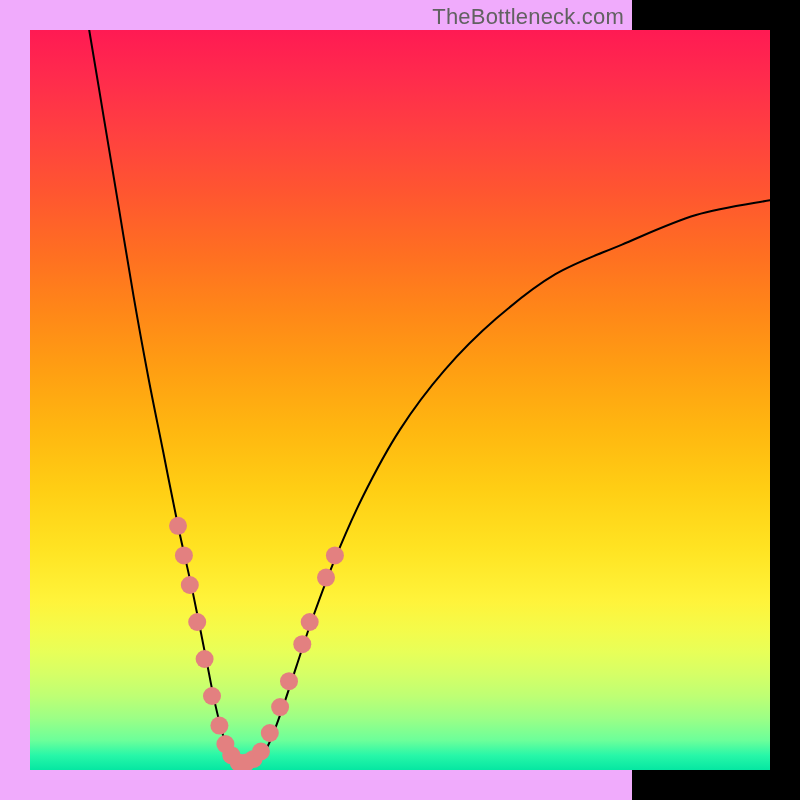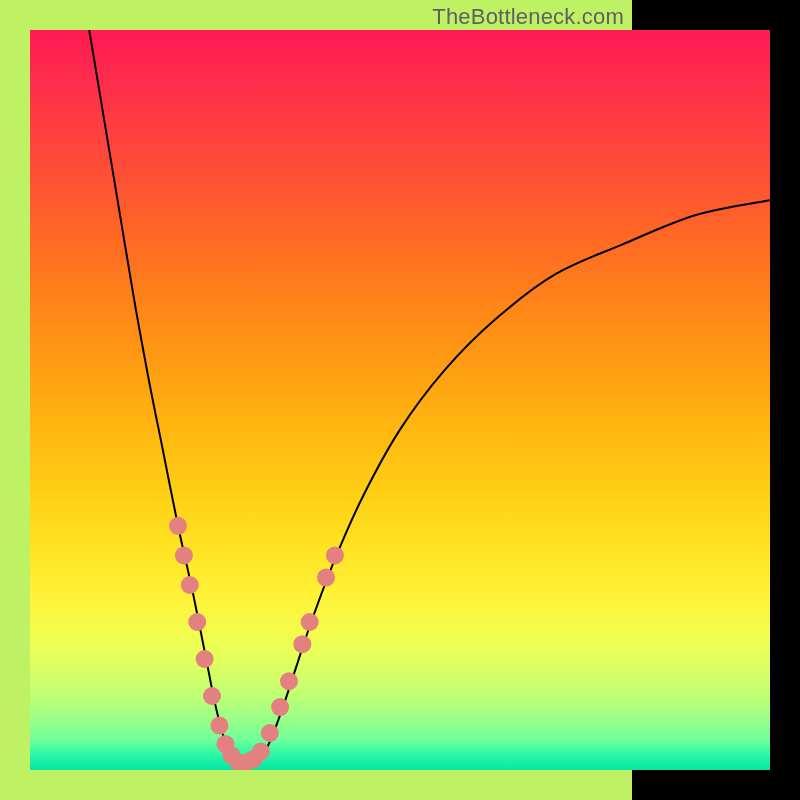--- a/index.html
+++ b/index.html
@@ -8,21 +8,21 @@
     width: 800px;
     height: 800px;
     overflow: hidden;
     background: #000;
     font-family: Arial, Helvetica, sans-serif;
   }
   .frame {
     position: relative;
     width: 632px;
     height: 800px;
-    background: #bef264;
+    background: #f0abfc;
   }
   .plot-area {
     position: absolute;
     left: 30px;
     top: 30px;
     width: 740px;
     height: 740px;
     
     background: linear-gradient(to bottom,
       #ff1a53 0%,

